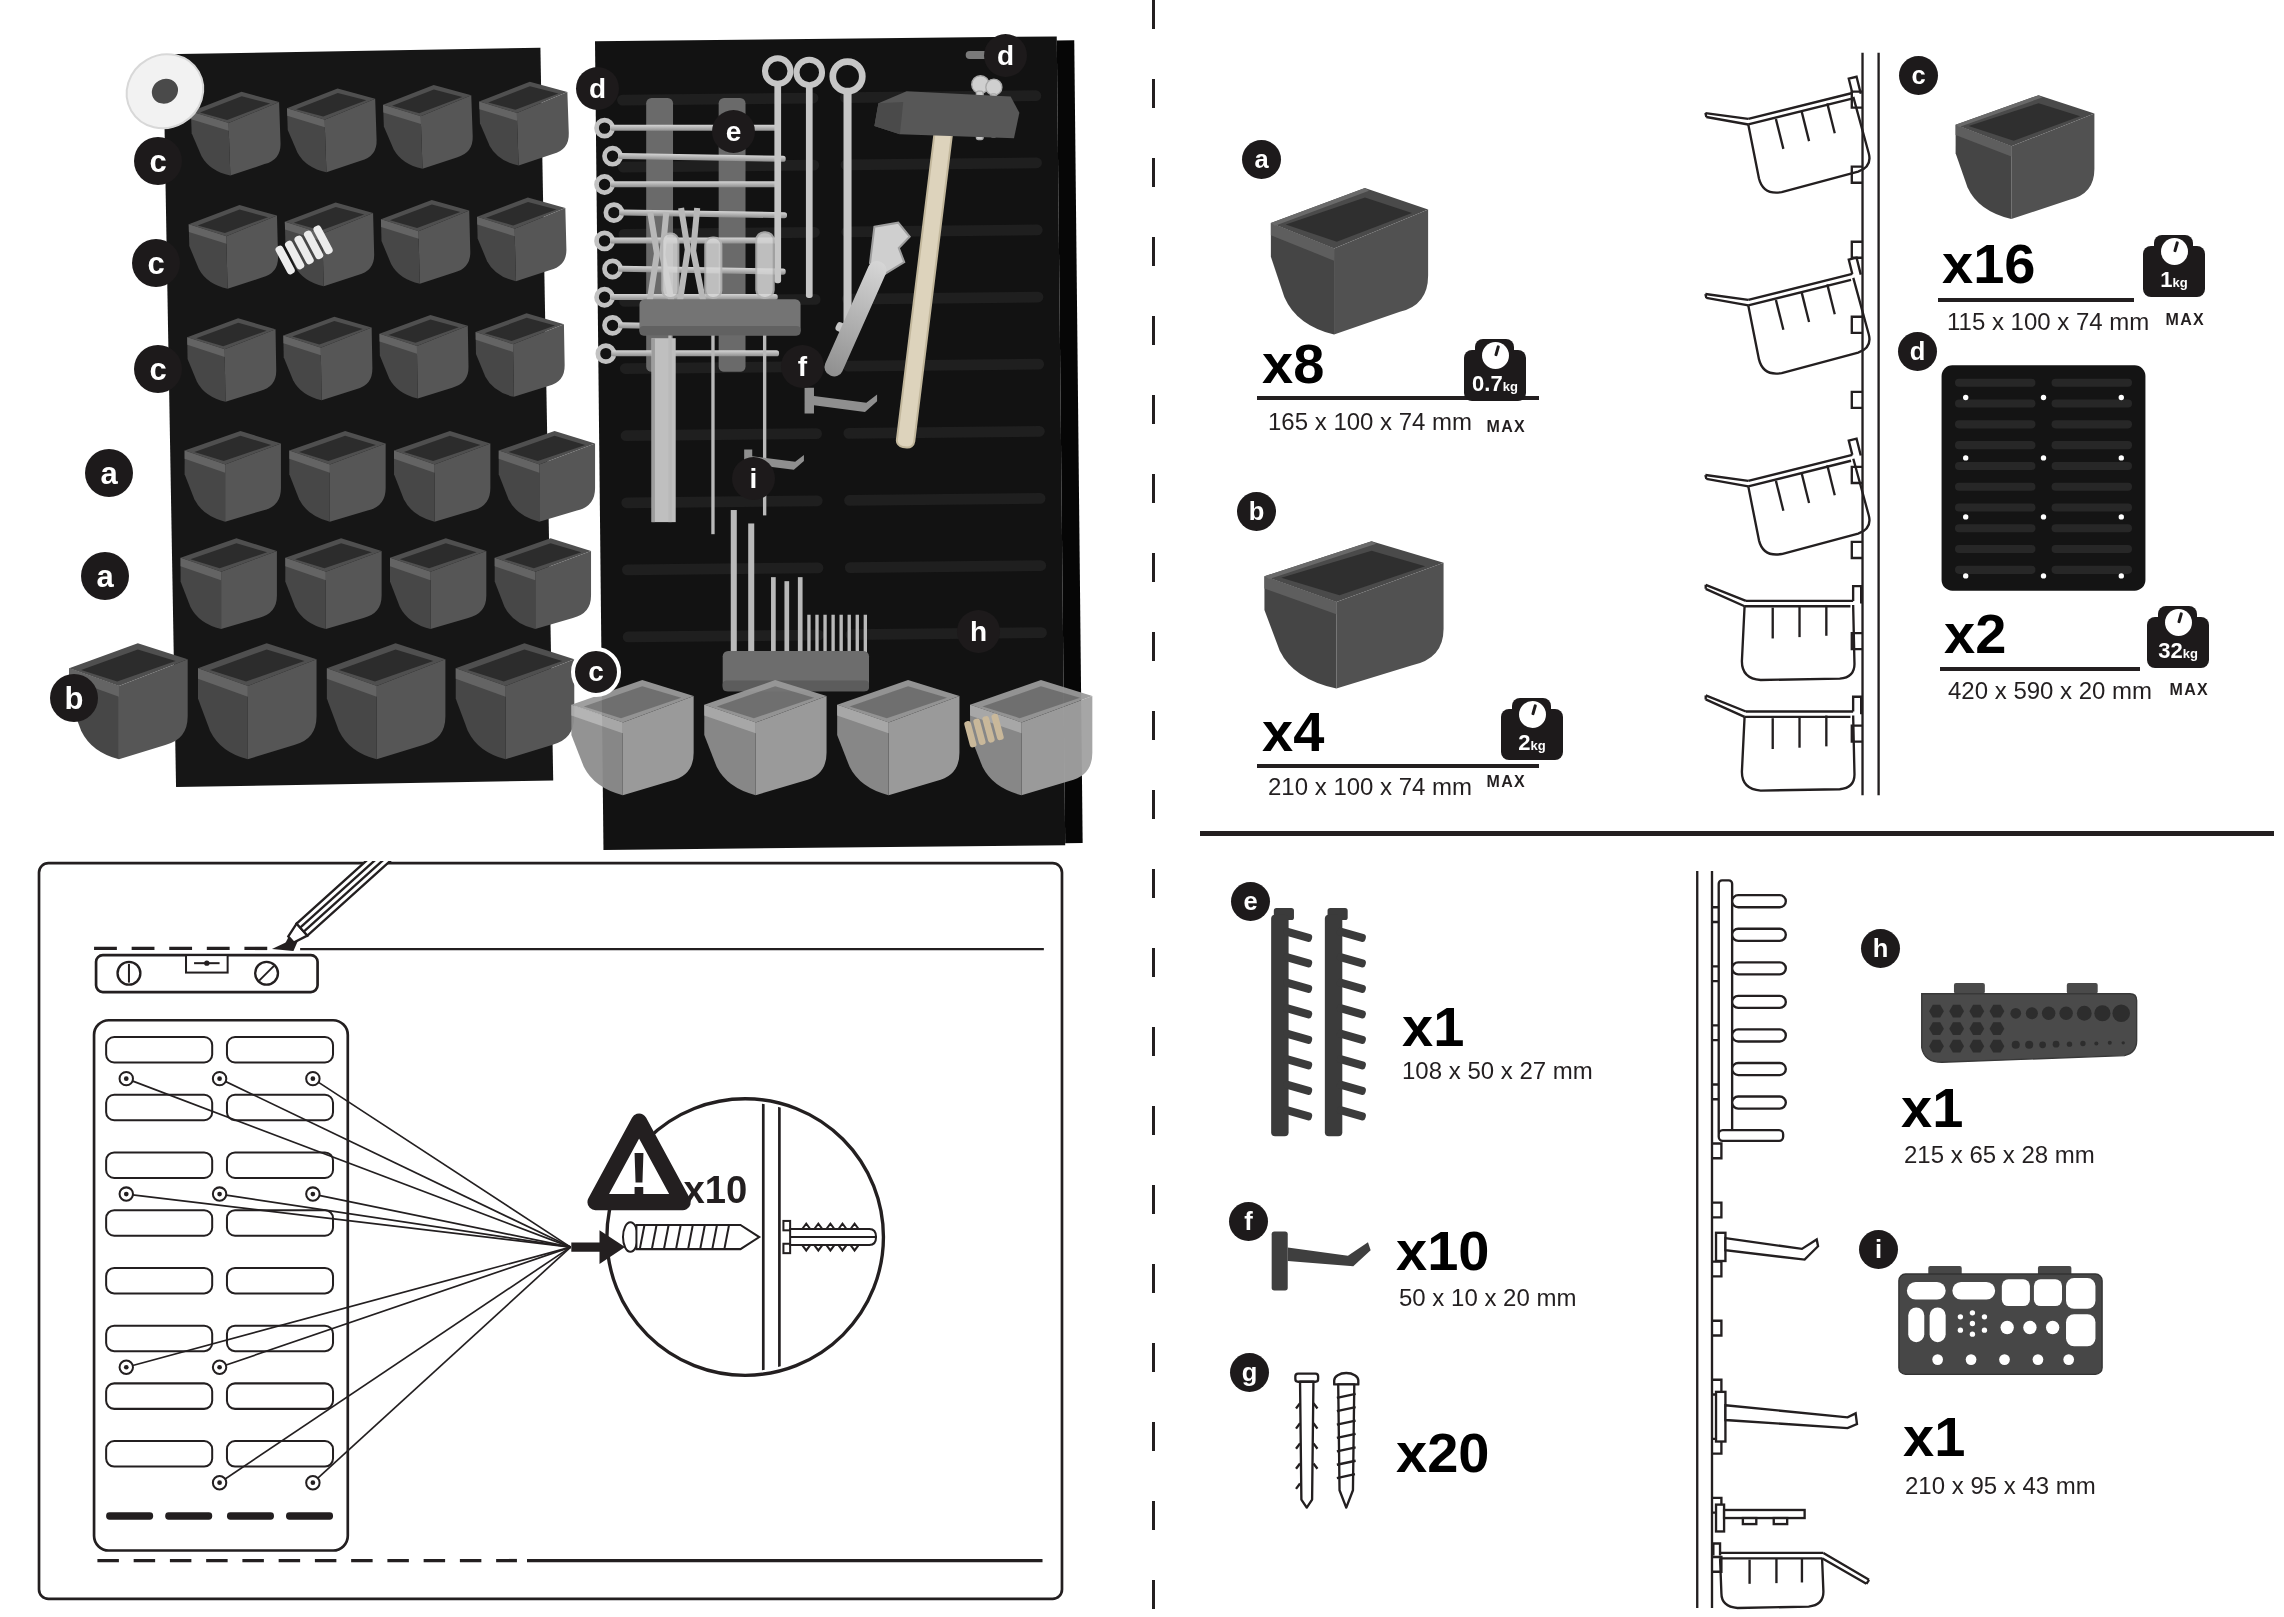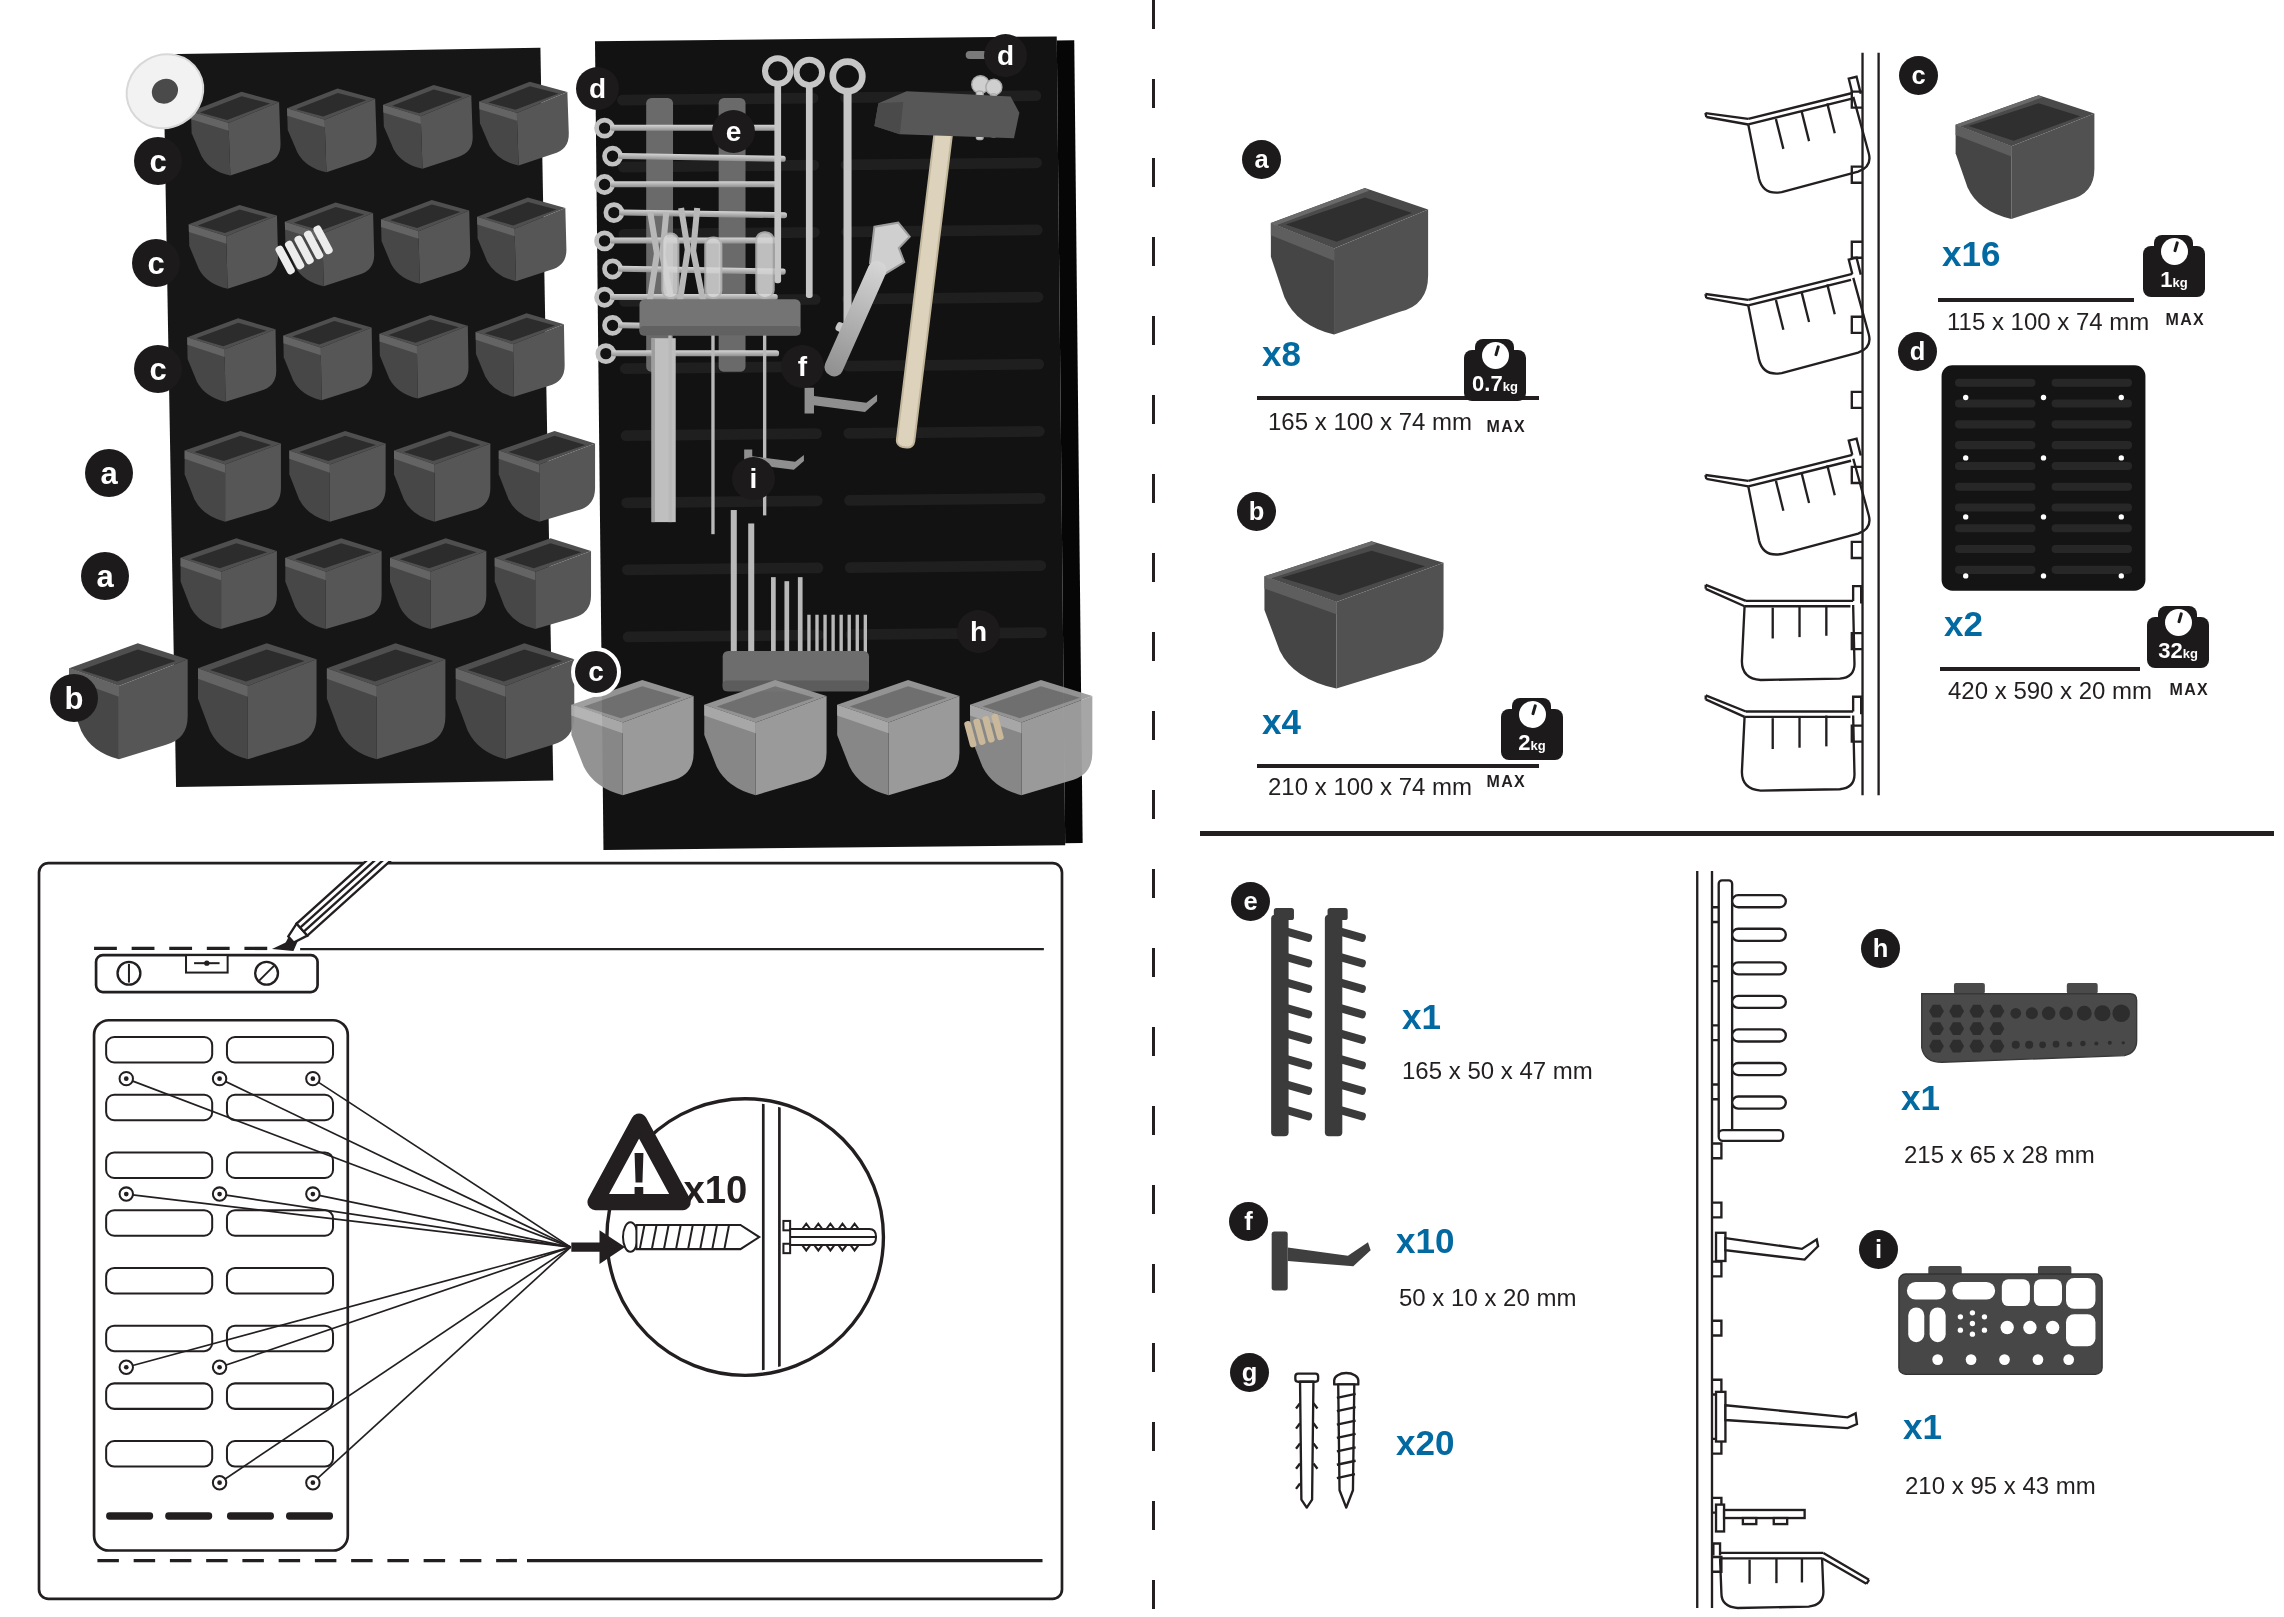--- a/index.html
+++ b/index.html
@@ -2,21 +2,21 @@
 <html style="font-size:10.7px"><head>
 <meta charset="utf-8">
 <style>
   html,body{margin:0;padding:0;background:#fff;}
   .page{position:relative;width:2284px;height:1617px;background:#ffffff;
         font-family:"Liberation Sans",sans-serif;color:#231f20;overflow:hidden;}
   .abs{position:absolute;}
   .badge{position:absolute;background:#1d1a1b;color:#ffffff;border-radius:50%;
          display:flex;align-items:center;justify-content:center;font-weight:700;line-height:1;}
   .badge.ring{border:4px solid #ffffff;}
-  .qty{position:absolute;font-weight:700;font-size:35px;color:#0369a1;letter-spacing:0;line-height:1;white-space:nowrap;}
+  .qty{position:absolute;font-weight:700;font-size:56px;color:#000000;letter-spacing:0;line-height:1;white-space:nowrap;}
   .dims{position:absolute;font-size:24px;color:#231f20;white-space:nowrap;line-height:1;text-align:right;}
   .rule{position:absolute;background:#231f20;height:4px;}
   .maxlbl{position:absolute;font-size:16px;font-weight:700;letter-spacing:1.3px;width:62px;text-align:right;}
   .wbadge{position:absolute;width:62px;height:62px;}
   .wb-top{position:absolute;left:11.4px;top:0;width:39px;height:23px;background:#1d1a1b;border-radius:8px 8px 0 0;}
   .wb-body{position:absolute;left:0;top:10.7px;width:62px;height:51px;background:#1d1a1b;border-radius:8px;}
   .wb-dial{position:absolute;left:17.5px;top:3.4px;width:27px;height:27px;background:#ffffff;border-radius:50%;}
   .wb-needle{position:absolute;left:12px;top:2.7px;width:2.7px;height:11.4px;background:#1d1a1b;border-radius:1.3px;
              transform:rotate(16deg);transform-origin:50% 100%;}
   .wb-text{position:absolute;left:0;top:32px;width:62px;text-align:center;color:#fff;font-weight:700;
@@ -524,21 +524,21 @@
         <rect x="20" y="180" width="44" height="12" rx="5" transform="rotate(16 20 180)"></rect>
         <rect x="20" y="218" width="44" height="12" rx="5" transform="rotate(16 20 218)"></rect>
         <rect x="20" y="256" width="44" height="12" rx="5" transform="rotate(16 20 256)"></rect>
         <rect x="20" y="294" width="44" height="12" rx="5" transform="rotate(16 20 294)"></rect>
       </g>
     </defs>
     <use href="#ecomb"></use>
       <use href="#ecomb" x="80"></use>
   </svg>
   <div class="qty" style="left:1402px;top:999px">x1</div>
-  <div class="dims" style="left:1402px;top:1059px">165 x 50 x 47 mm</div>
+  <div class="dims" style="left:1402px;top:1059px">108 x 50 x 27 mm</div>
 
   <div class="badge" style="left:1229px;top:1202px;width:39px;height:39px;font-size:25.5px">f</div>
   <svg class="abs" style="left:1269px;top:1230px" width="107" height="64" viewBox="0 0 160 95">
     <g fill="#3f3f3f">
       <rect x="4" y="2" width="24" height="88" rx="4"></rect>
       <polygon points="28,26 118,38 148,18 152,30 126,54 28,46"></polygon>
     </g>
   </svg>
   <div class="qty" style="left:1396px;top:1223px">x10</div>
   <div class="dims" style="left:1399px;top:1286px">50 x 10 x 20 mm</div>

